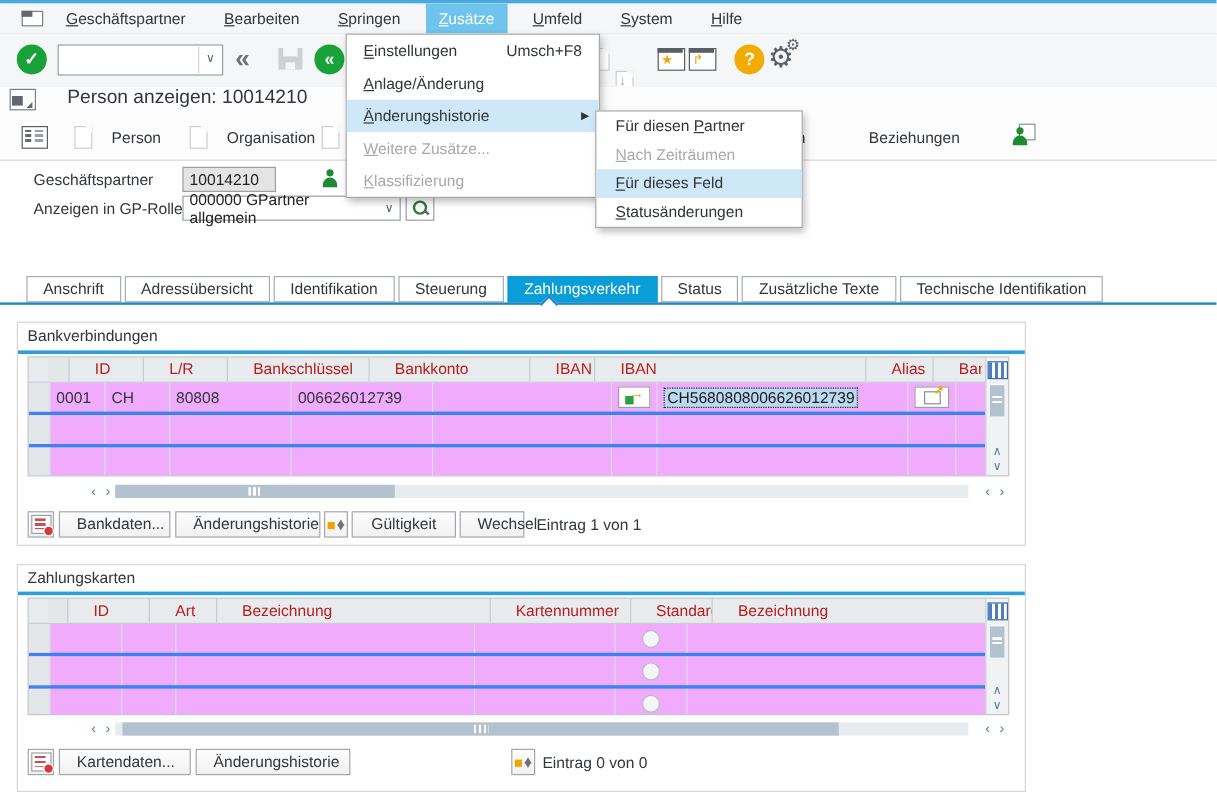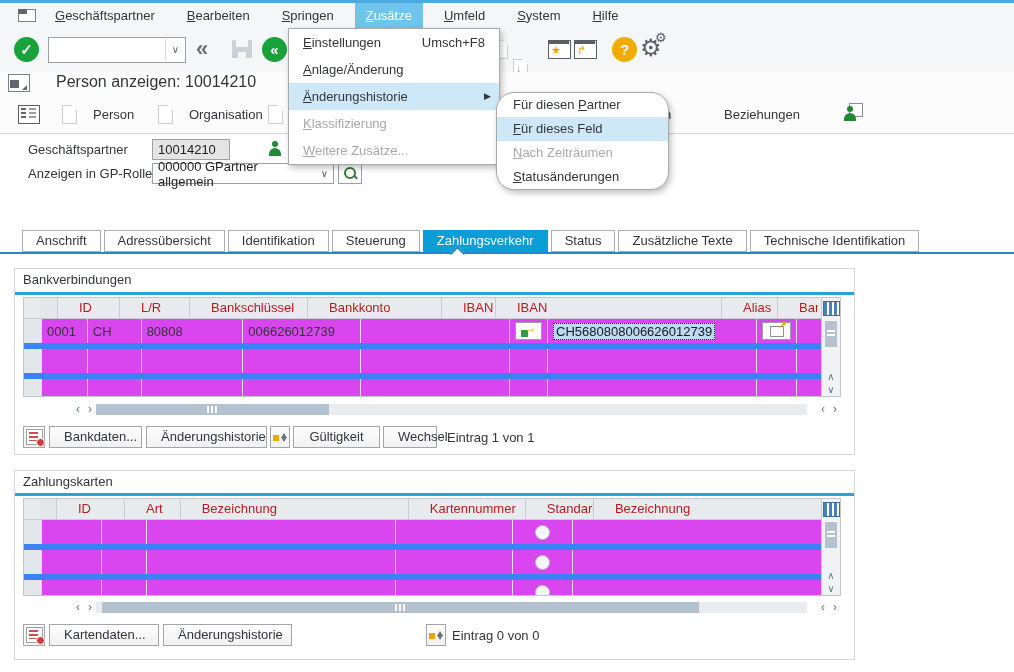--- a/index.html
+++ b/index.html
@@ -85,21 +85,21 @@
   
   .group{position:absolute;left:14px;width:841px;background:#fff;border:1px solid #d7d7d7;box-sizing:border-box;}
   .gcaption{position:absolute;left:8px;top:3px;color:#32363a;}
   .gline{position:absolute;left:0;width:100%;height:3px;background:#2ba0dc;}
   
   .tframe{position:absolute;left:8px;width:818px;border:1px solid #c3c7cb;box-sizing:border-box;
           display:flex;background:#eef1f4;overflow:hidden;}
   .tmain{flex:1;overflow:hidden;}
   .thead{display:flex;height:20px;background:#e7ebee;border-bottom:1px solid #c9cdd1;}
   .th{box-sizing:border-box;border-right:1px solid #c9cdd1;padding:2px 5px;white-space:nowrap;overflow:hidden;color:#b91c1c;margin-left:16px;}
-  .trow{display:flex;height:24px;background:#d946ef;border-bottom:6px solid #3b82f6;}
+  .trow{display:flex;height:24px;background:#f0abfc;border-bottom:3px solid #3b82f6;}
   .td{box-sizing:border-box;border-right:1px solid #d9dcdf;padding:3px 5px;white-space:nowrap;overflow:hidden;
       display:flex;align-items:center;}
   .selcell{background:#e3e7ea;}
   .c0{width:18px;} .c1{width:46px;} .c2{width:54px;} .c3{width:102px;} .c4{width:118px;}
   .c5{width:150px;} .c6{width:38px;justify-content:center;} .c7{width:210px;} .c8{width:40px;justify-content:center;} .c9{width:24px;border-right:none;}
   .k0{width:18px;} .k1{width:60px;} .k2{width:45px;} .k3{width:250px;} .k4{width:118px;}
   .k5{width:60px;justify-content:center;} .k6{width:249px;border-right:none;}
   .ibansel{display:inline-block;max-width:100%;padding:0 2px;border:1px dotted #222;background:#bcd9f2;
            line-height:15px;color:#1a1a1a;}
   .cellbtn{width:32px;height:18px;border:1px solid #9aa0a6;background:#fff;display:flex;
@@ -136,21 +136,21 @@
   .delicon::after{content:"";position:absolute;right:-3px;bottom:-3px;width:7px;height:7px;border-radius:50%;
                   background:#d23b3b;border:1px solid #fff;}
   .sorticon{position:relative;width:15px;height:15px;}
   .sorticon::before{content:"";position:absolute;left:0;top:5px;width:6px;height:6px;background:#f0a500;}
   .sorticon .up{position:absolute;right:1px;top:0;width:0;height:0;border:3px solid transparent;border-bottom:5px solid #6b7278;}
   .sorticon .dn{position:absolute;right:1px;bottom:0;width:0;height:0;border:3px solid transparent;border-top:5px solid #6b7278;}
   .statustext{margin-left:10px;color:#32363a;white-space:nowrap;}
   
   .popup{position:absolute;background:#fff;border:1px solid #a9a9a9;box-shadow:2px 3px 6px rgba(0,0,0,.25);z-index:50;}
   #menu-popup{left:288px;top:28px;width:210px;}
-  #submenu-popup{left:496px;top:92px;width:171px;border-radius:18px;}
+  #submenu-popup{left:496px;top:92px;width:171px;}
   .mi{position:relative;height:27px;line-height:27px;padding-left:14px;padding-right:10px;color:#32363a;white-space:nowrap;}
   .smi{height:24px;line-height:24px;padding-left:16px;}
   .mi.hl{background:#cfe8f8;}
   .mi.dis{color:#a8a8a8;}
   .mi .short{position:absolute;right:14px;top:0;color:#32363a;}
   .mi .subarr{position:absolute;right:8px;top:0;font-size:9px;color:#32363a;}
 </style>
 </head>
 <body>
 
@@ -454,35 +454,35 @@
       <span class="short">Umsch+F8</span>
     </div>
     <div class="mi">
       <span><span class="mn">A</span><span>nlage/Änderung</span></span>
     </div>
     <div class="mi hl">
       <span><span class="mn">Ä</span><span>nderungshistorie</span></span>
       <span class="subarr">▶</span>
     </div>
     <div class="mi dis">
+      <span><span class="mn">W</span><span>eitere Zusätze...</span></span>
+    </div>
+    <div class="mi dis">
       <span><span class="mn">K</span><span>lassifizierung</span></span>
-    </div>
-    <div class="mi dis">
-      <span><span class="mn">W</span><span>eitere Zusätze...</span></span>
     </div>
   </div>
 
   <div class="popup" id="submenu-popup">
     <div class="mi smi">
       <span><span>Für diesen </span><span class="mn">P</span><span>artner</span></span>
     </div>
+    <div class="mi smi dis">
+      <span><span></span><span class="mn">N</span><span>ach Zeiträumen</span></span>
+    </div>
     <div class="mi smi hl">
       <span><span></span><span class="mn">F</span><span>ür dieses Feld</span></span>
     </div>
-    <div class="mi smi dis">
-      <span><span></span><span class="mn">N</span><span>ach Zeiträumen</span></span>
-    </div>
     <div class="mi smi">
       <span><span></span><span class="mn">S</span><span>tatusänderungen</span></span>
     </div>
   </div>
 
 </div>
 
 </body></html>

